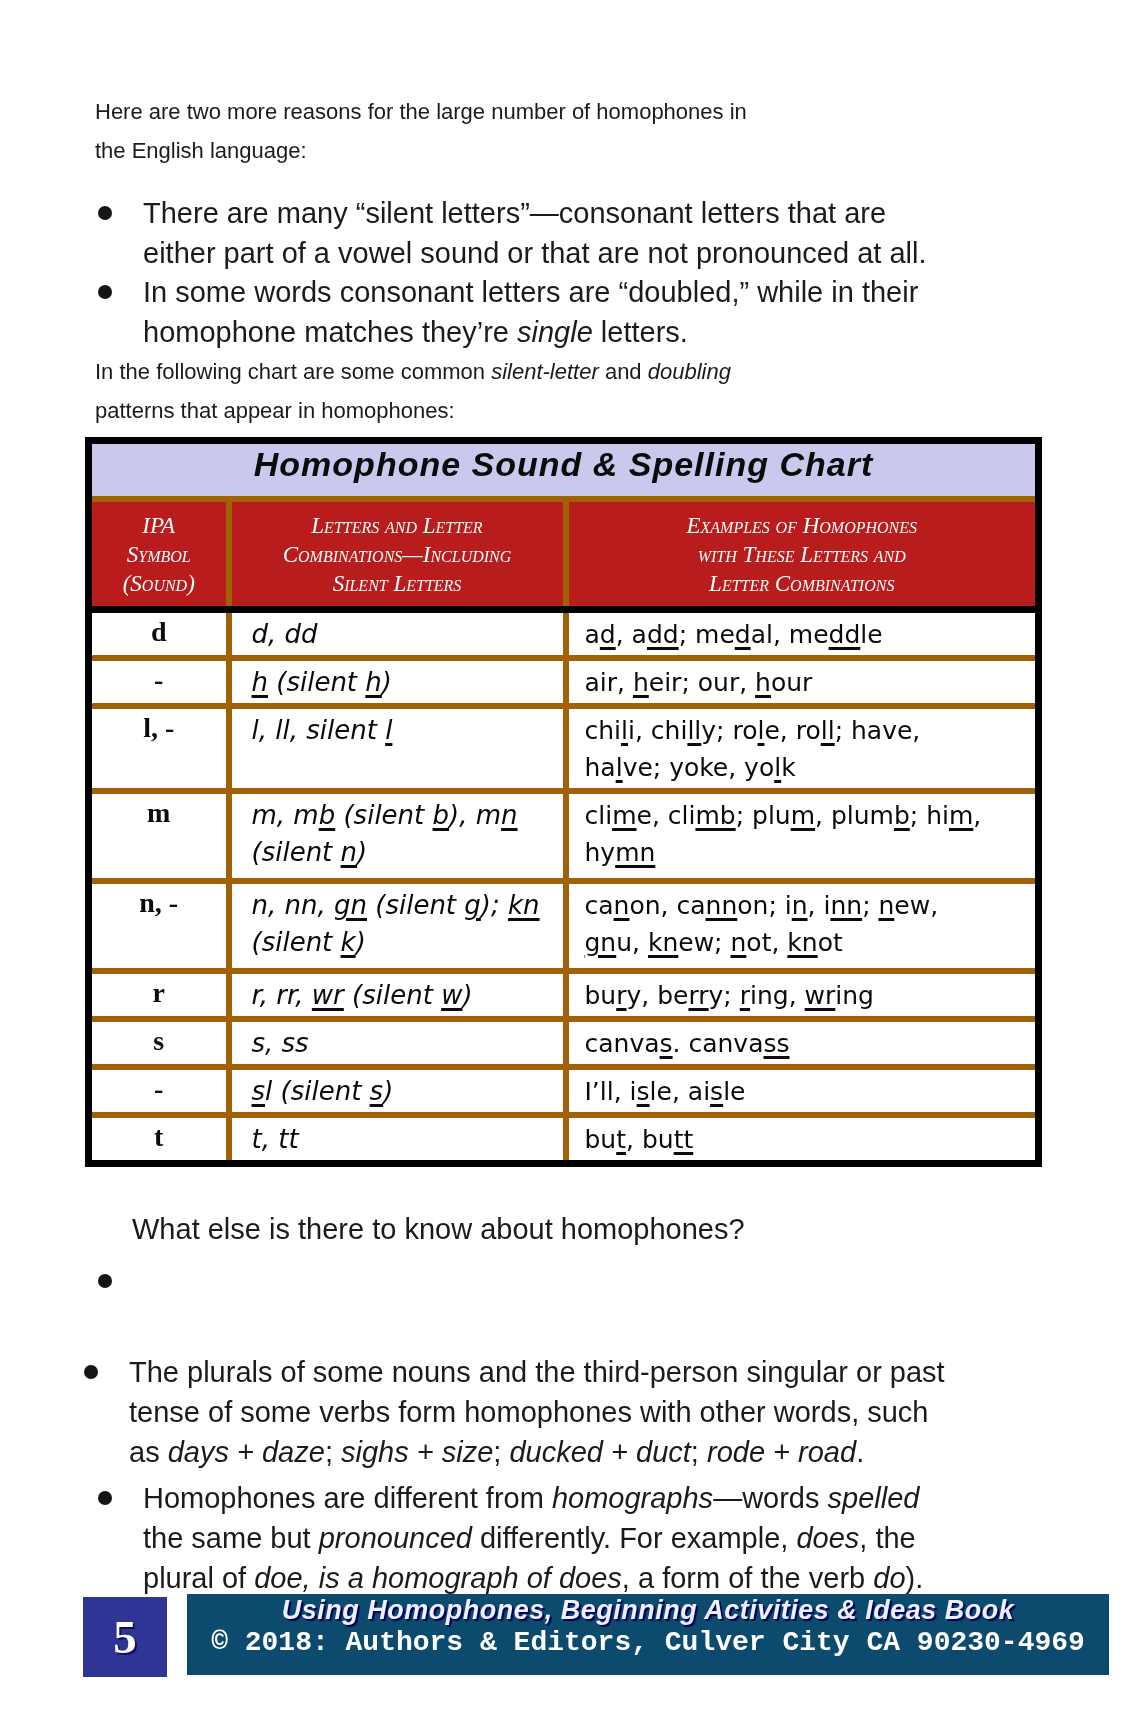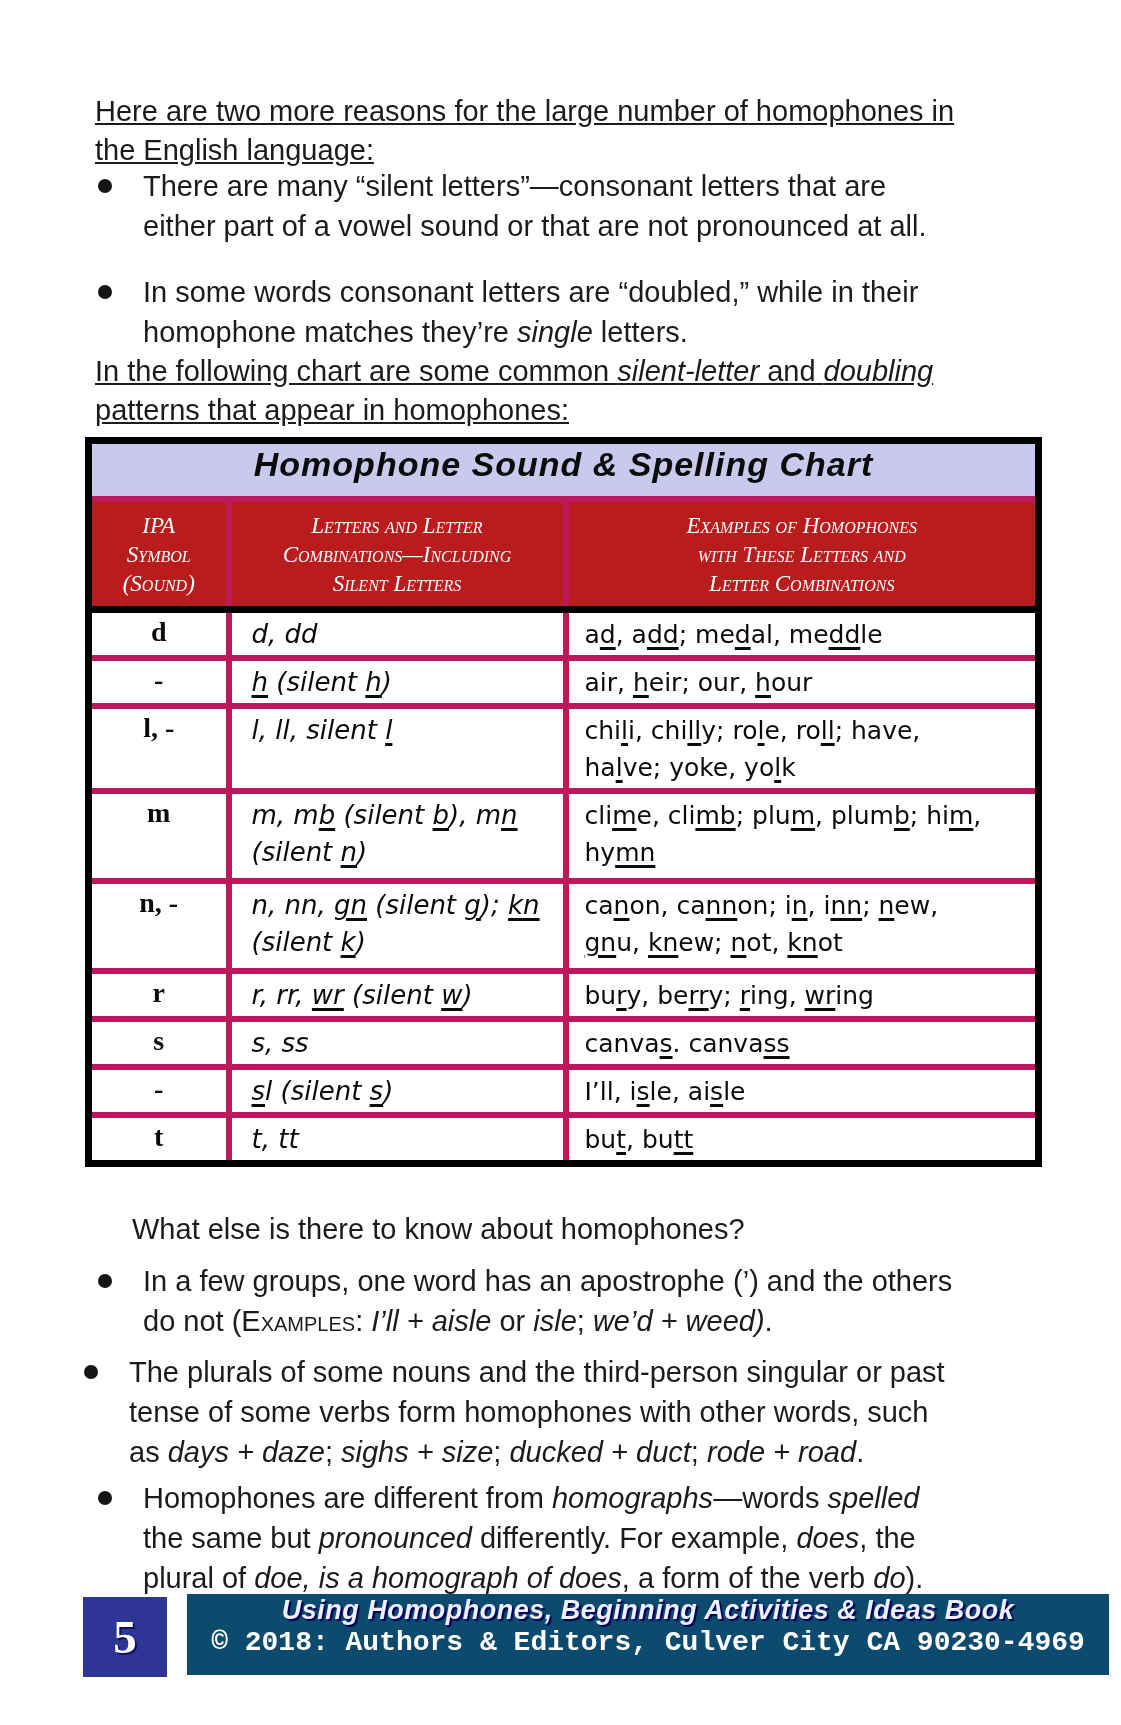--- a/index.html
+++ b/index.html
@@ -2,32 +2,32 @@
 <html><head>
 <meta charset="utf-8">
 <style>
   html,body{margin:0;padding:0;}
   body{
     width:1121px;height:1725px;background:#ffffff;position:relative;
     font-family:"Liberation Sans", sans-serif;color:#1b1b1b;overflow:hidden;
   }
   .abs{position:absolute;}
   
-  .para{font-size:29px;line-height:39px;color:#1b1b1b;text-decoration:underline;}
+  .para{font-size:22px;line-height:39px;color:#1b1b1b;}
   .heading{font-size:29px;line-height:39px;color:#1b1b1b;}
   .bullet{display:flex;align-items:flex-start;}
   .dot{flex:0 0 auto;width:14px;height:14px;border-radius:50%;background:#151515;margin:13px 0 0 4px;}
   .bullet .btext{margin-left:31px;font-size:29px;line-height:40px;color:#1b1b1b;}
   .sc{font-variant:small-caps;}
   
   table.chart{
     border-collapse:collapse;table-layout:fixed;width:950px;
     border:7px solid #000;background:#fff;
   }
-  table.chart td{border:6px solid #be185d;vertical-align:top;overflow:hidden;}
+  table.chart td{border:6px solid #a16207;vertical-align:top;overflow:hidden;}
   td.title-cell{
     background:#c9c9ee;text-align:center;height:50px;vertical-align:middle;
     font-size:34px;font-weight:bold;font-style:italic;color:#0b0b0b;
     letter-spacing:1px;border-bottom:7px solid #000;
   }
   tr.hdr td{
     background:#b91c1c;color:#ffffff;text-align:center;vertical-align:middle;
     font-family:"Liberation Serif", serif;font-style:italic;font-variant:small-caps;
     font-size:23px;line-height:29px;height:96px;padding:4px 2px;
     border-bottom:7px solid #000;
@@ -69,21 +69,21 @@
   .copyright{
     font-family:Liberation Mono, monospace;font-size:28px;font-weight:bold;color:#ffffff;
     line-height:34px;
   }
 </style>
 </head>
 <body>
 
 <div class="abs para" style="left:95px;top:92px;width:900px;">Here are two more reasons for the large number of homophones in<br>the English language:</div>
 
-<div class="abs bullet" style="left:94px;top:166px;width:930px;">
+<div class="abs bullet" style="left:94px;top:193px;width:930px;">
   <span class="dot"></span>
   <div class="btext">There are many “silent letters”—consonant letters that are<br>either part of a vowel sound or that are not pronounced at all.</div>
 </div>
 <div class="abs bullet" style="left:94px;top:272px;width:930px;">
   <span class="dot"></span>
   <div class="btext">In some words consonant letters are “doubled,” while in their<br>homophone matches they’re <i>single</i> letters.</div>
 </div>
 
 <div class="abs para" style="left:95px;top:352px;width:900px;">In the following chart are some common <i>silent-letter</i> and <i>doubling</i><br>patterns that appear in homophones:</div>
 
@@ -149,21 +149,20 @@
       <td class="examples">bu<u>t</u>, bu<u>tt</u></td>
     </tr>
   </tbody>
     </table>
 </div>
 
 <div class="abs heading" style="left:95px;top:1210px;width:900px;margin-left:37px;">What else is there to know about homophones?</div>
 
 <div class="abs bullet" style="left:94px;top:1261px;width:960px;">
   <span class="dot"></span>
-  <div class="btext">In a few groups, one word has an apostrophe (’) and the others<br>do not (<span class="sc">Examples</span>: <i>I’ll + aisle</i> or <i>isle</i>; <i>we’d + weed)</i>.</div>
 </div>
 <div class="abs bullet" style="left:80px;top:1352px;width:960px;">
   <span class="dot"></span>
   <div class="btext">The plurals of some nouns and the third-person singular or past<br>tense of some verbs form homophones with other words, such<br>as <i>days + daze</i>; <i>sighs + size</i>; <i>ducked + duct</i>; <i>rode + road</i>.</div>
 </div>
 <div class="abs bullet" style="left:94px;top:1478px;width:960px;">
   <span class="dot"></span>
   <div class="btext">Homophones are different from <i>homographs</i>—words <i>spelled</i><br>the same but <i>pronounced</i> differently. For example, <i>does</i>, the<br>plural of <i>doe, is a homograph of does</i>, a form of the verb <i>do</i>).</div>
 </div>
 

